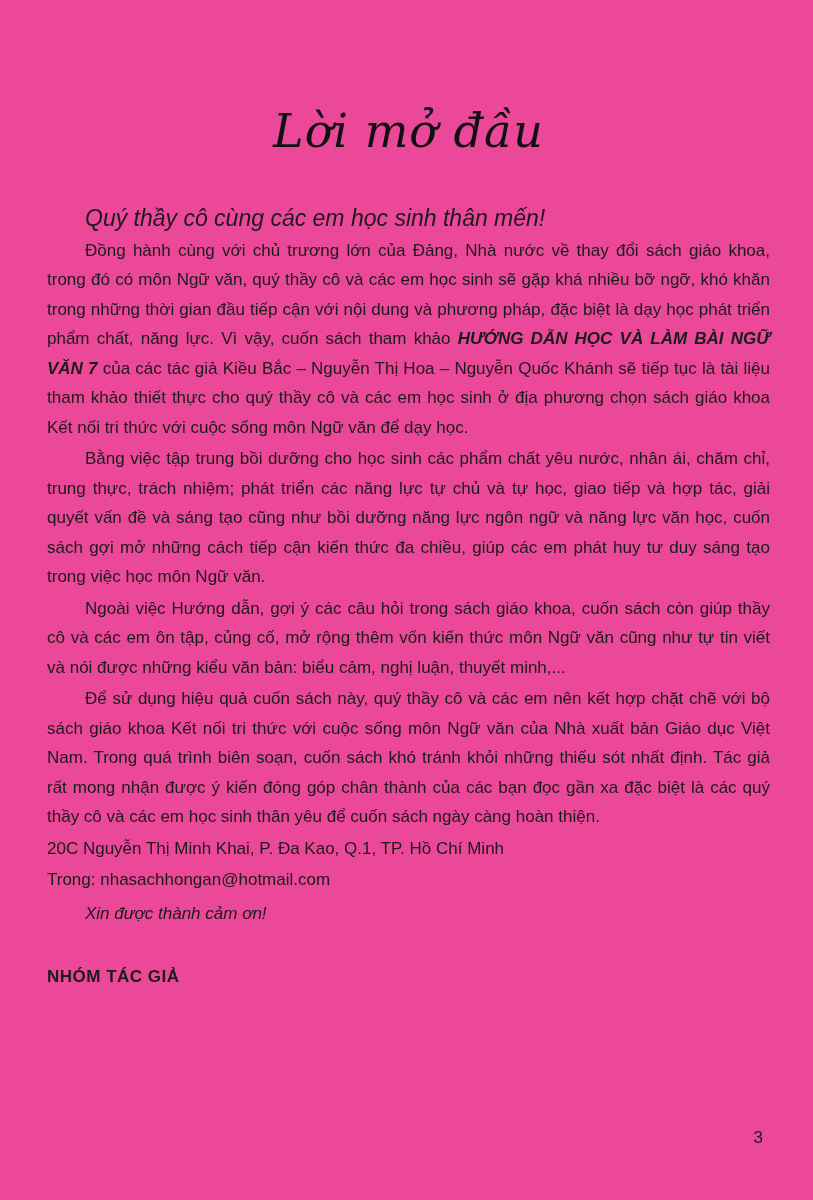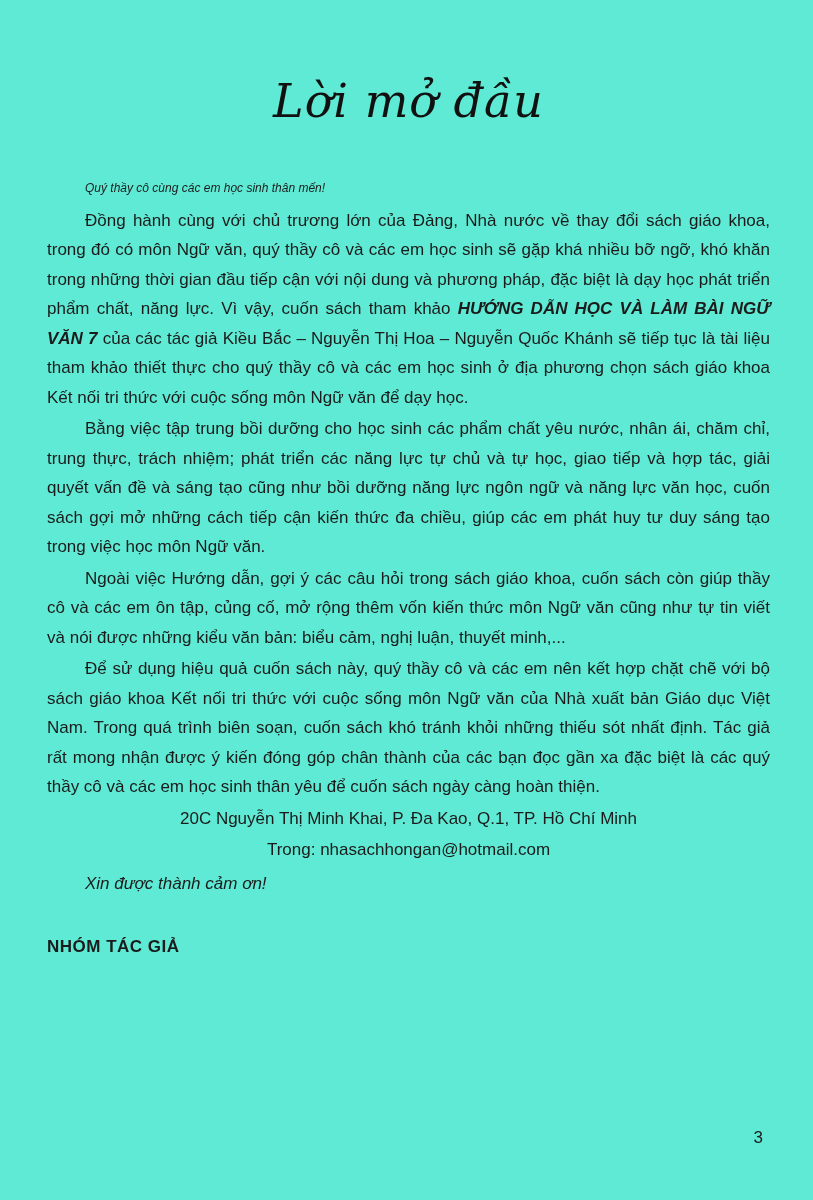--- a/index.html
+++ b/index.html
@@ -9,22 +9,22 @@
     height: 1200px;
     background: #ffffff;
     font-family: "Liberation Sans", sans-serif;
     color: #1b1b1b;
     overflow: hidden;
   }
   .page {
     position: relative;
     width: 813px;
     height: 1200px;
-    padding: 74px 43px 0 47px;
-    background: #5eead4;
+    padding: 104px 43px 0 47px;
+    background: #ec4899;
   }
   .title {
     margin: 0 0 46px 0;
     text-align: center;
     font-family: "DejaVu Serif", serif;
     font-style: italic;
     font-weight: normal;
     font-size: 46px;
     letter-spacing: 1px;
     color: #111111;
@@ -33,28 +33,27 @@
     font-size: 17px;
     line-height: 29.5px;
     text-align: justify;
   }
   .body-text p {
     margin: 0 0 2px 0;
     text-indent: 38px;
   }
   .intro {
     font-style: italic;
-    font-size: 12px;
+    font-size: 23px;
   }
   .b  { font-weight: normal; }
   .i  { }
   .bi { font-weight: bold; font-style: italic; }
   .center {
     text-indent: 0 !important;
-    text-align: center;
   }
   .closing {
     font-style: italic;
     margin-top: 4px !important;
   }
   .signature {
     margin-top: 34px !important;
     text-indent: 0 !important;
     font-weight: bold;
     letter-spacing: 0.5px;

